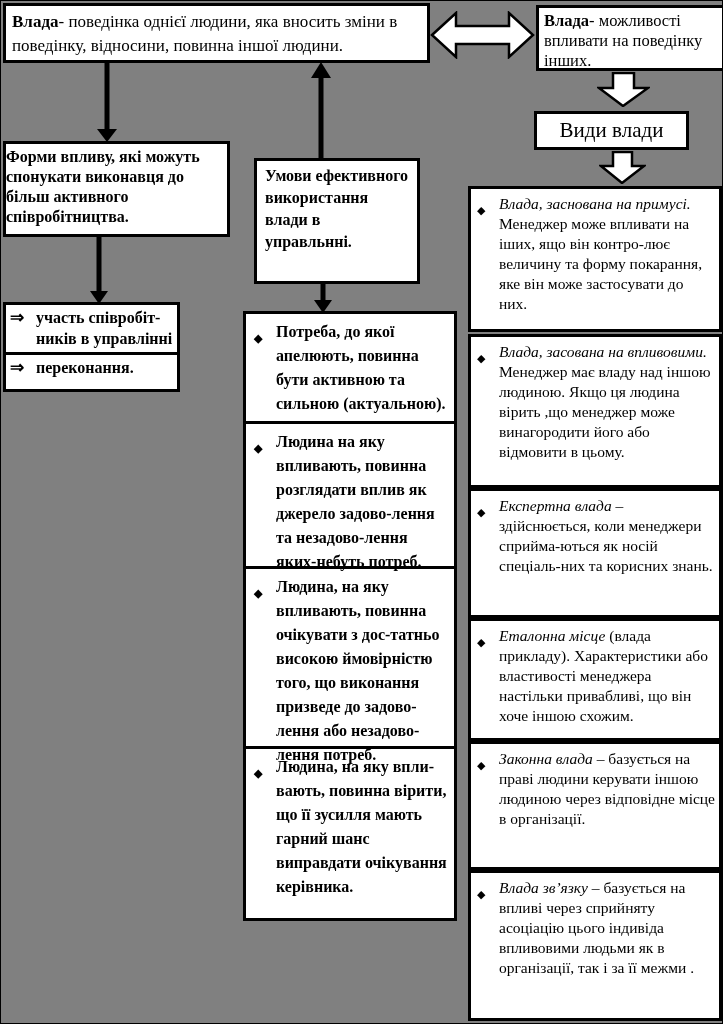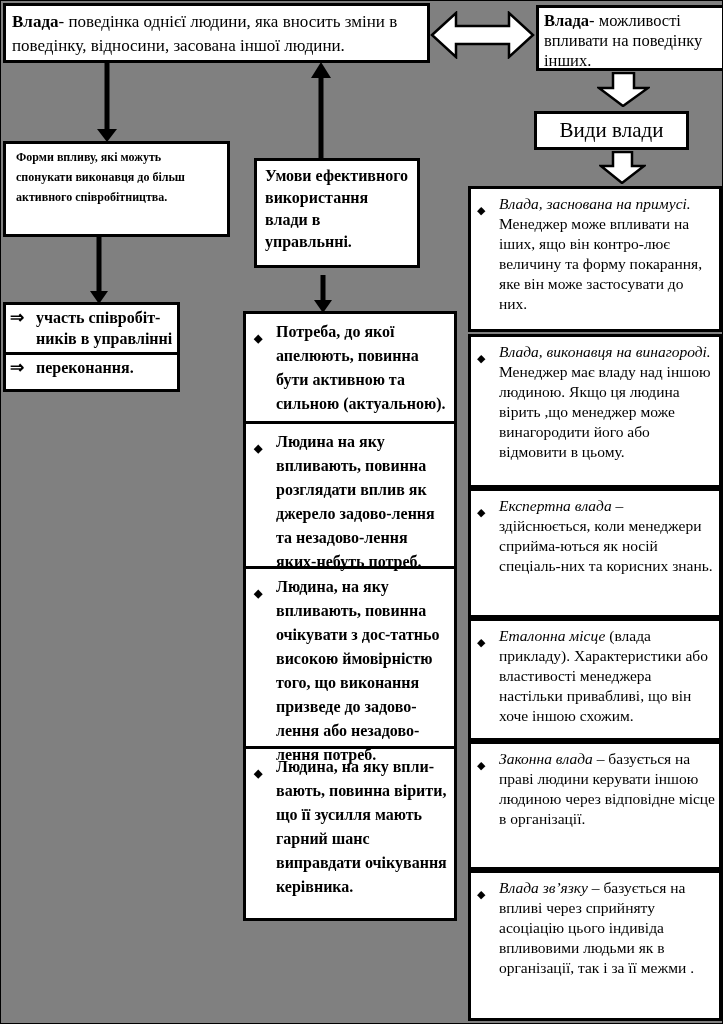--- a/index.html
+++ b/index.html
@@ -14,21 +14,21 @@
   }
   .arrow-svg{position:absolute;}
   #connector-layer{position:absolute; left:0; top:0; z-index:0;}
   .bx, .arrow-svg{z-index:1;}
 
   .def-box{font-size:17px; padding:4px 6px; line-height:24px;}
   .def-box b{font-weight:700;}
   #tr-box{font-size:16.5px; line-height:20px; padding:3px 5px;}
   #vydy-box{font-size:21px; text-align:center; line-height:32px; padding:0;}
 
-  #formy-box{font-size:12px; line-height:20px; padding:3px 10px; font-weight:700;}
+  #formy-box{font-size:16px; line-height:20px; padding:3px 0; font-weight:700;}
   #umovy-box{font-size:16px; line-height:22px; padding:4px 8px; font-weight:700;}
 
   .itm{position:relative; padding-left:24px;}
   .blt{position:absolute; left:2px; top:4px; font-size:11px;}
   .blt-big{position:absolute; left:0px; top:0px; font-size:17px;}
 
   
   #mid-box{padding:0; font-size:16px; line-height:24px; font-weight:700;}
   #mid-box .cell{box-sizing:border-box; padding:6px 4px 2px 6px;}
   #mid-box .cell + .cell{border-top:3px solid #000;}
@@ -61,21 +61,21 @@
     <polygon points="89,290 107,290 98,303" fill="#000"></polygon>
 
     <line x1="320" y1="158" x2="320" y2="74" stroke="#000" stroke-width="5"></line>
     <polygon points="310,77 330,77 320,61" fill="#000"></polygon>
 
     <line x1="322" y1="274" x2="322" y2="300" stroke="#000" stroke-width="5"></line>
     <polygon points="313,299 331,299 322,312" fill="#000"></polygon>
   </svg>
 
   <div class="bx def-box" id="tl-box" style="left:2px;top:2px;width:427px;height:60px;">
-    <b>Влада</b><span>- поведінка однієї людини, яка вносить зміни в поведінку, відносини, засована іншої людини.</span>
+    <b>Влада</b><span>- поведінка однієї людини, яка вносить зміни в поведінку, відносини, повинна іншої людини.</span>
   </div>
 
   <svg class="arrow-svg" style="left:429px;top:10px;" width="105" height="48" viewBox="0 0 105 48">
     <polygon points="2,24 26,2 26,15 79,15 79,2 103,24 79,46 79,33 26,33 26,46" fill="#fff" stroke="#000" stroke-width="2.5" stroke-linejoin="miter"></polygon>
   </svg>
 
   <div class="bx def-box" id="tr-box" style="left:535px;top:4px;width:209px;height:66px;">
     <b>Влада</b><span>- можливості впливати на поведінку інших.</span>
   </div>
 
@@ -103,21 +103,21 @@
       </div>
     </div>
     <div class="cell" style="height:37px;">
       <div class="itm">
         <span class="blt-big">⇒</span>
         <span>переконання.</span>
       </div>
     </div>
   </div>
 
-  <div class="bx" id="umovy-box" style="left:253px;top:157px;width:166px;height:110px;">
+  <div class="bx" id="umovy-box" style="left:253px;top:157px;width:166px;height:126px;">
     <span>Умови ефективного використання влади в управльнні.</span>
   </div>
 
   <div class="bx" id="mid-box" style="left:242px;top:310px;width:214px;height:610px;">
     <div class="cell" style="height:107px;">
       <div class="itm">
         <span class="blt">◆</span>
         <span>Потреба, до якої апелюють, повинна бути активною та сильною (актуальною).</span>
       </div>
     </div>
@@ -145,21 +145,21 @@
     <div class="itm">
       <span class="blt">◆</span>
       <em>Влада, заснована на примусі.</em>
       <b>Менеджер може впливати на іших, ящо він контро-лює величину та форму покарання, яке він може застосувати до них.</b>
     </div>
   </div>
 
   <div class="bx rc" style="left:467px;top:333px;width:254px;height:154px;">
     <div class="itm">
       <span class="blt">◆</span>
-      <em>Влада, виконавця на винагороді.</em>
+      <em>Влада, засована на впливовими.</em>
       <b>Менеджер має владу над іншою людиною. Якщо ця людина вірить ,що менеджер може винагородити його або відмовити в цьому.</b>
     </div>
   </div>
 
   <div class="bx rc" style="left:467px;top:487px;width:254px;height:130px;">
     <div class="itm">
       <span class="blt">◆</span>
       <em>Експертна влада –</em>
       <b>здійснюється, коли менеджери сприйма-ються як носій спеціаль-них та корисних знань.</b>
     </div>

